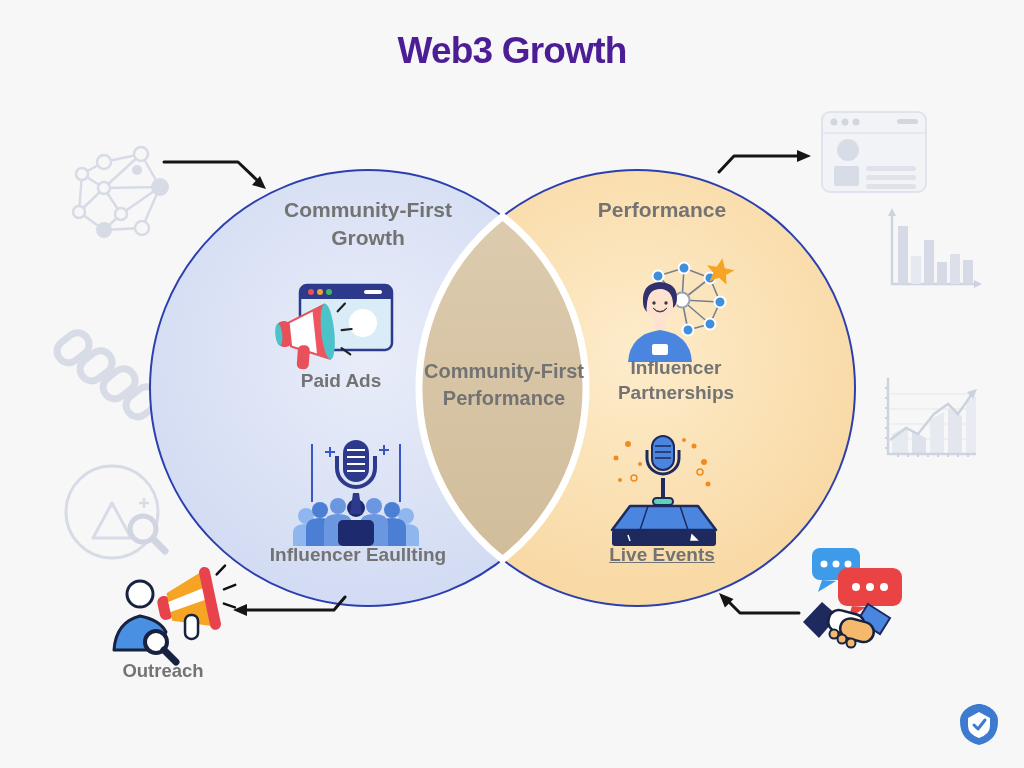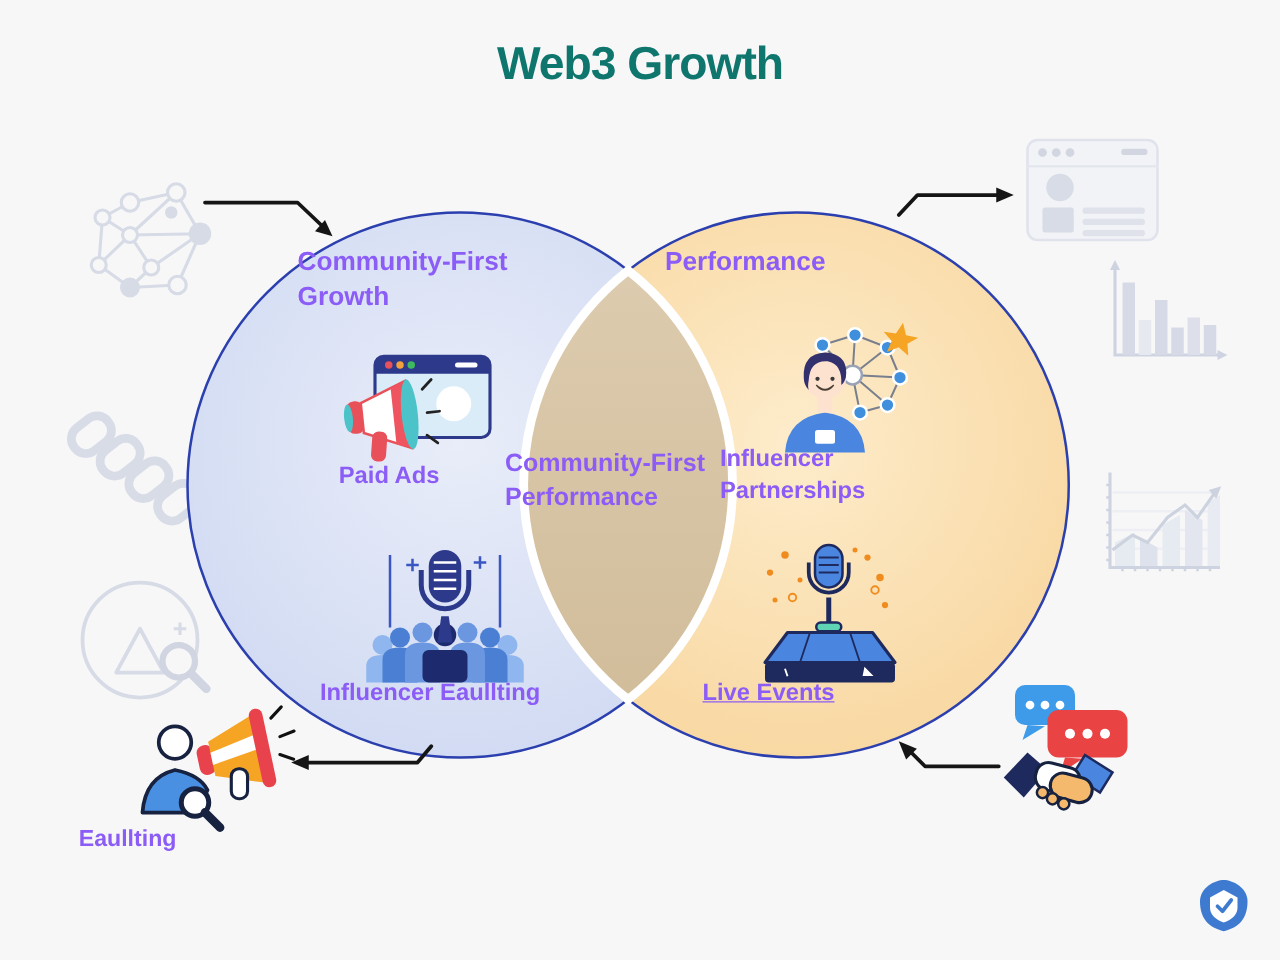--- a/index.html
+++ b/index.html
@@ -1,21 +1,21 @@
 <!DOCTYPE html>
 <html><head>
 <meta charset="utf-8">
 <style>
   html,body{margin:0;padding:0;background:#e9e9ec;}
   .stage{position:relative;width:1024px;height:768px;background:#f7f7f8;overflow:hidden;
          font-family:"Liberation Sans",sans-serif;}
   .gfx{position:absolute;left:0;top:0;}
   .title{position:absolute;left:0;right:0;top:30px;text-align:center;
-         font-size:37px;font-weight:700;letter-spacing:-0.8px;color:#0f766e;}
-  .label{position:absolute;font-weight:700;color:#8b5cf6;line-height:1.33;}
+         font-size:37px;font-weight:700;letter-spacing:-0.8px;color:#4c1d95;}
+  .label{position:absolute;text-align:center;font-weight:700;color:#737373;line-height:1.33;}
   .h21{font-size:21px;} .h20{font-size:20px;} .h19{font-size:19px;} .h18{font-size:18.5px;}
 </style>
 </head>
 <body>
 
 <div class="stage">
 
 <svg class="gfx" width="1024" height="768" viewBox="0 0 1024 768">
   <defs>
     <radialGradient id="gl" cx="50%" cy="42%" r="65%">
@@ -287,16 +287,16 @@
 
 <div class="label h19" style="left:576px;top:355px;width:200px;">
   <div>Influencer</div>
   <div>Partnerships</div>
 </div>
 
 <div class="label h19" style="left:256px;top:542px;width:204px;">Influencer Eaullting</div>
 
 <div class="label h19" style="left:562px;top:542px;width:200px;text-decoration:underline;">Live Events</div>
 
-<div class="label h18" style="left:63px;top:659px;width:200px;">Eaullting</div>
+<div class="label h18" style="left:63px;top:659px;width:200px;">Outreach</div>
 
 
 </div>
 
 </body></html>

